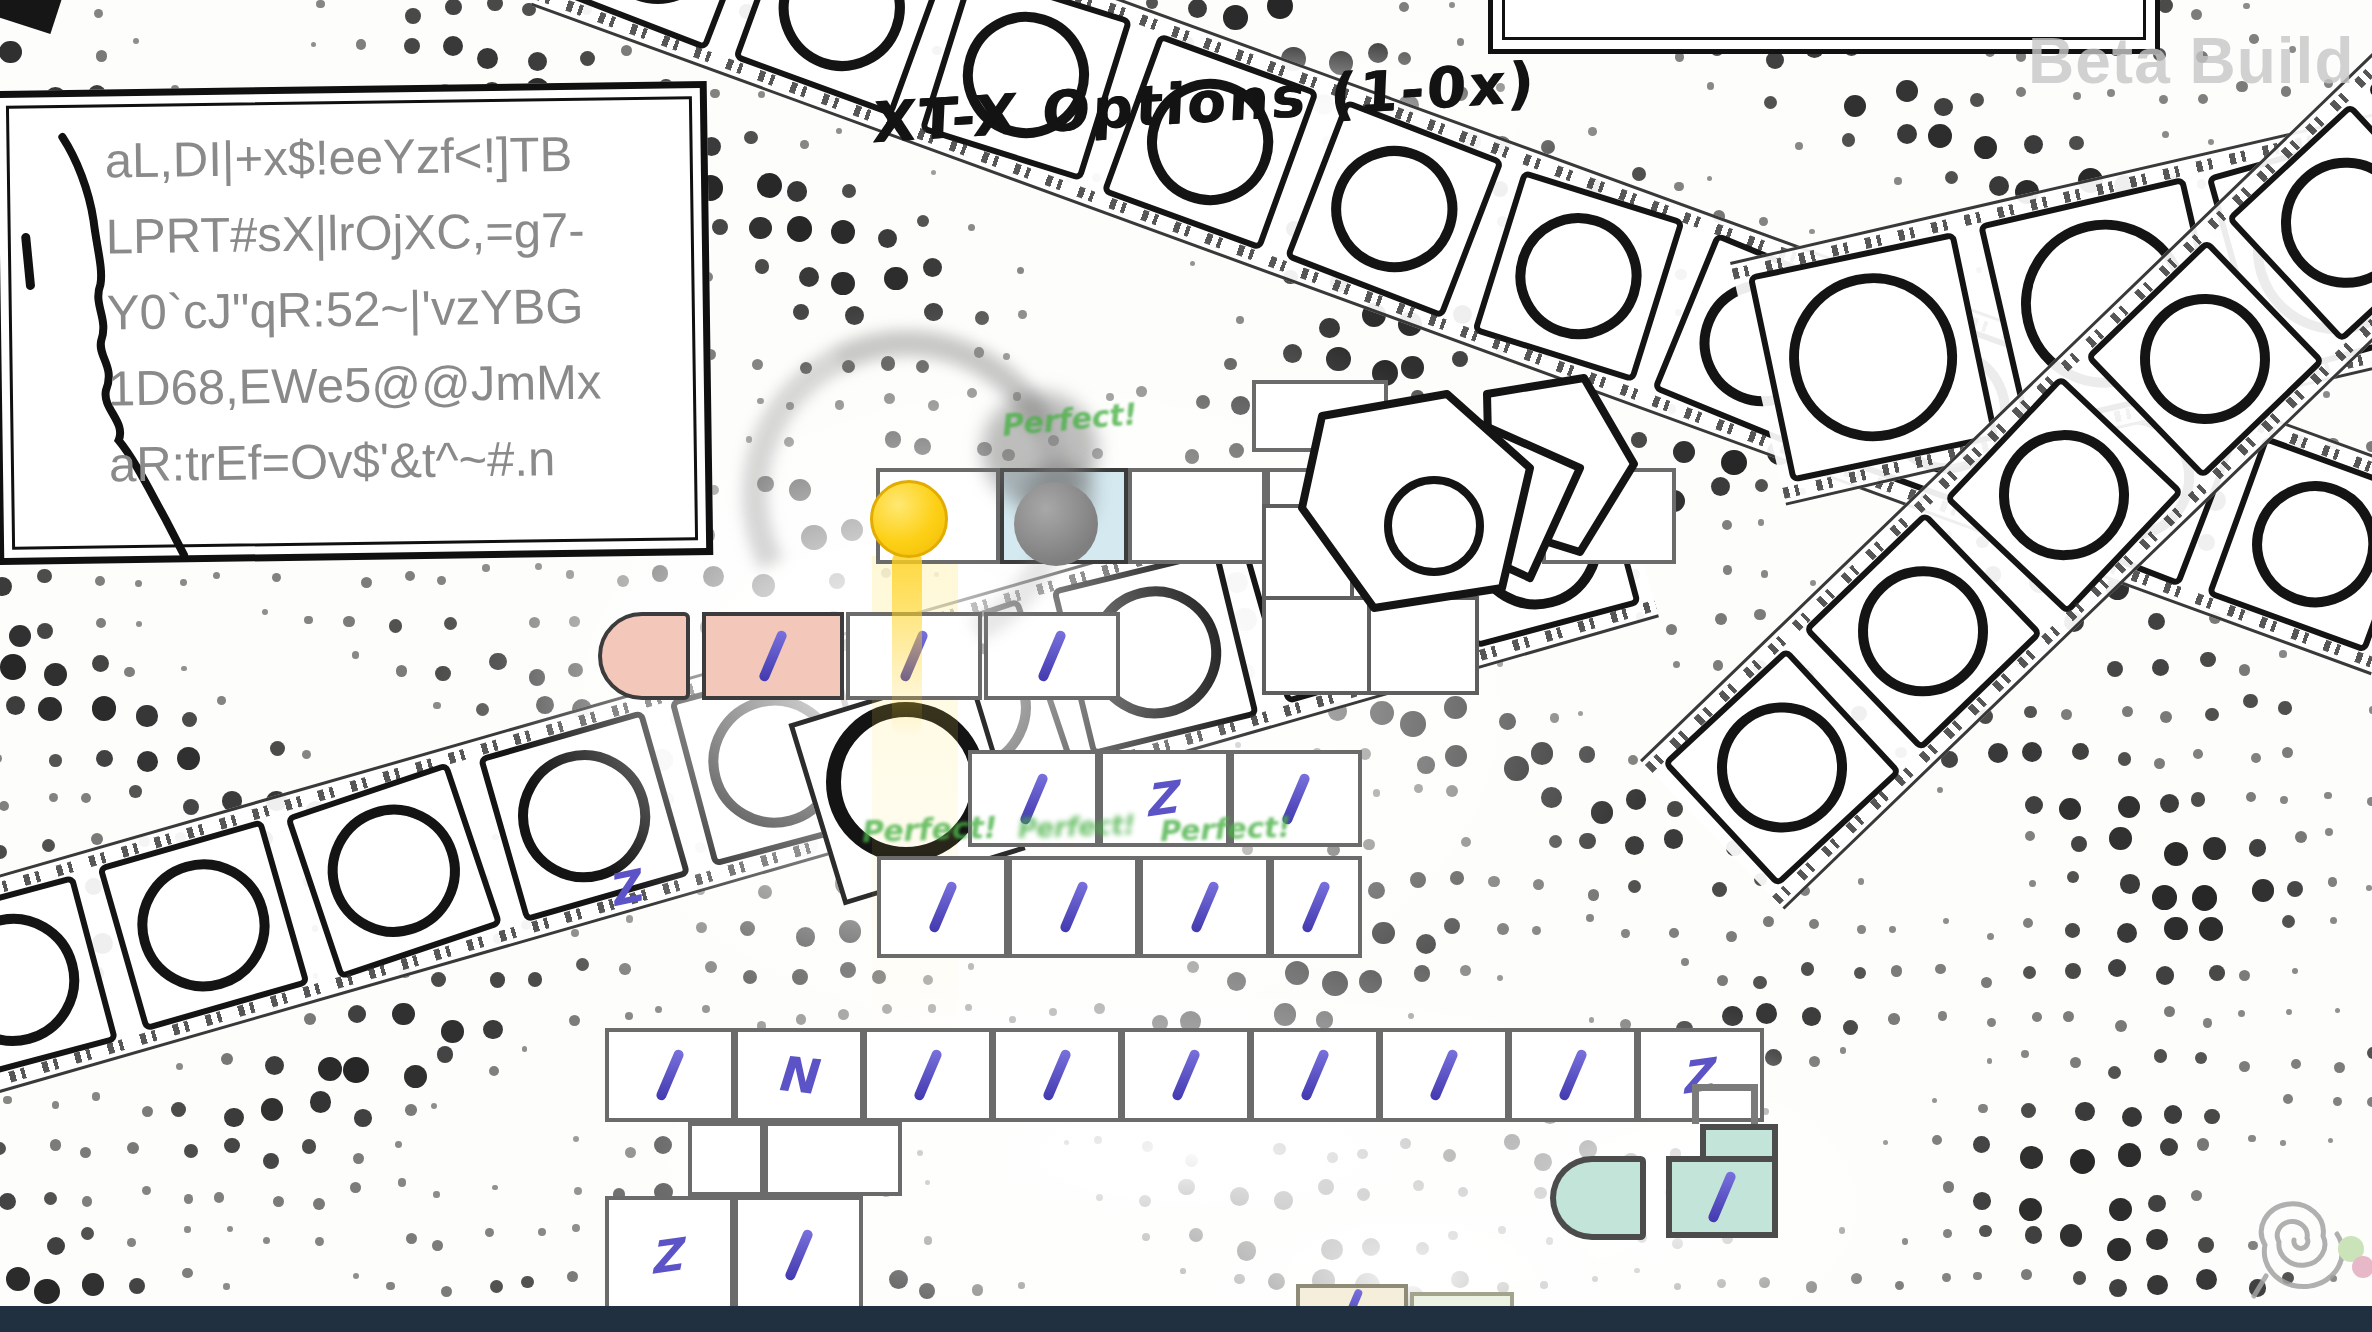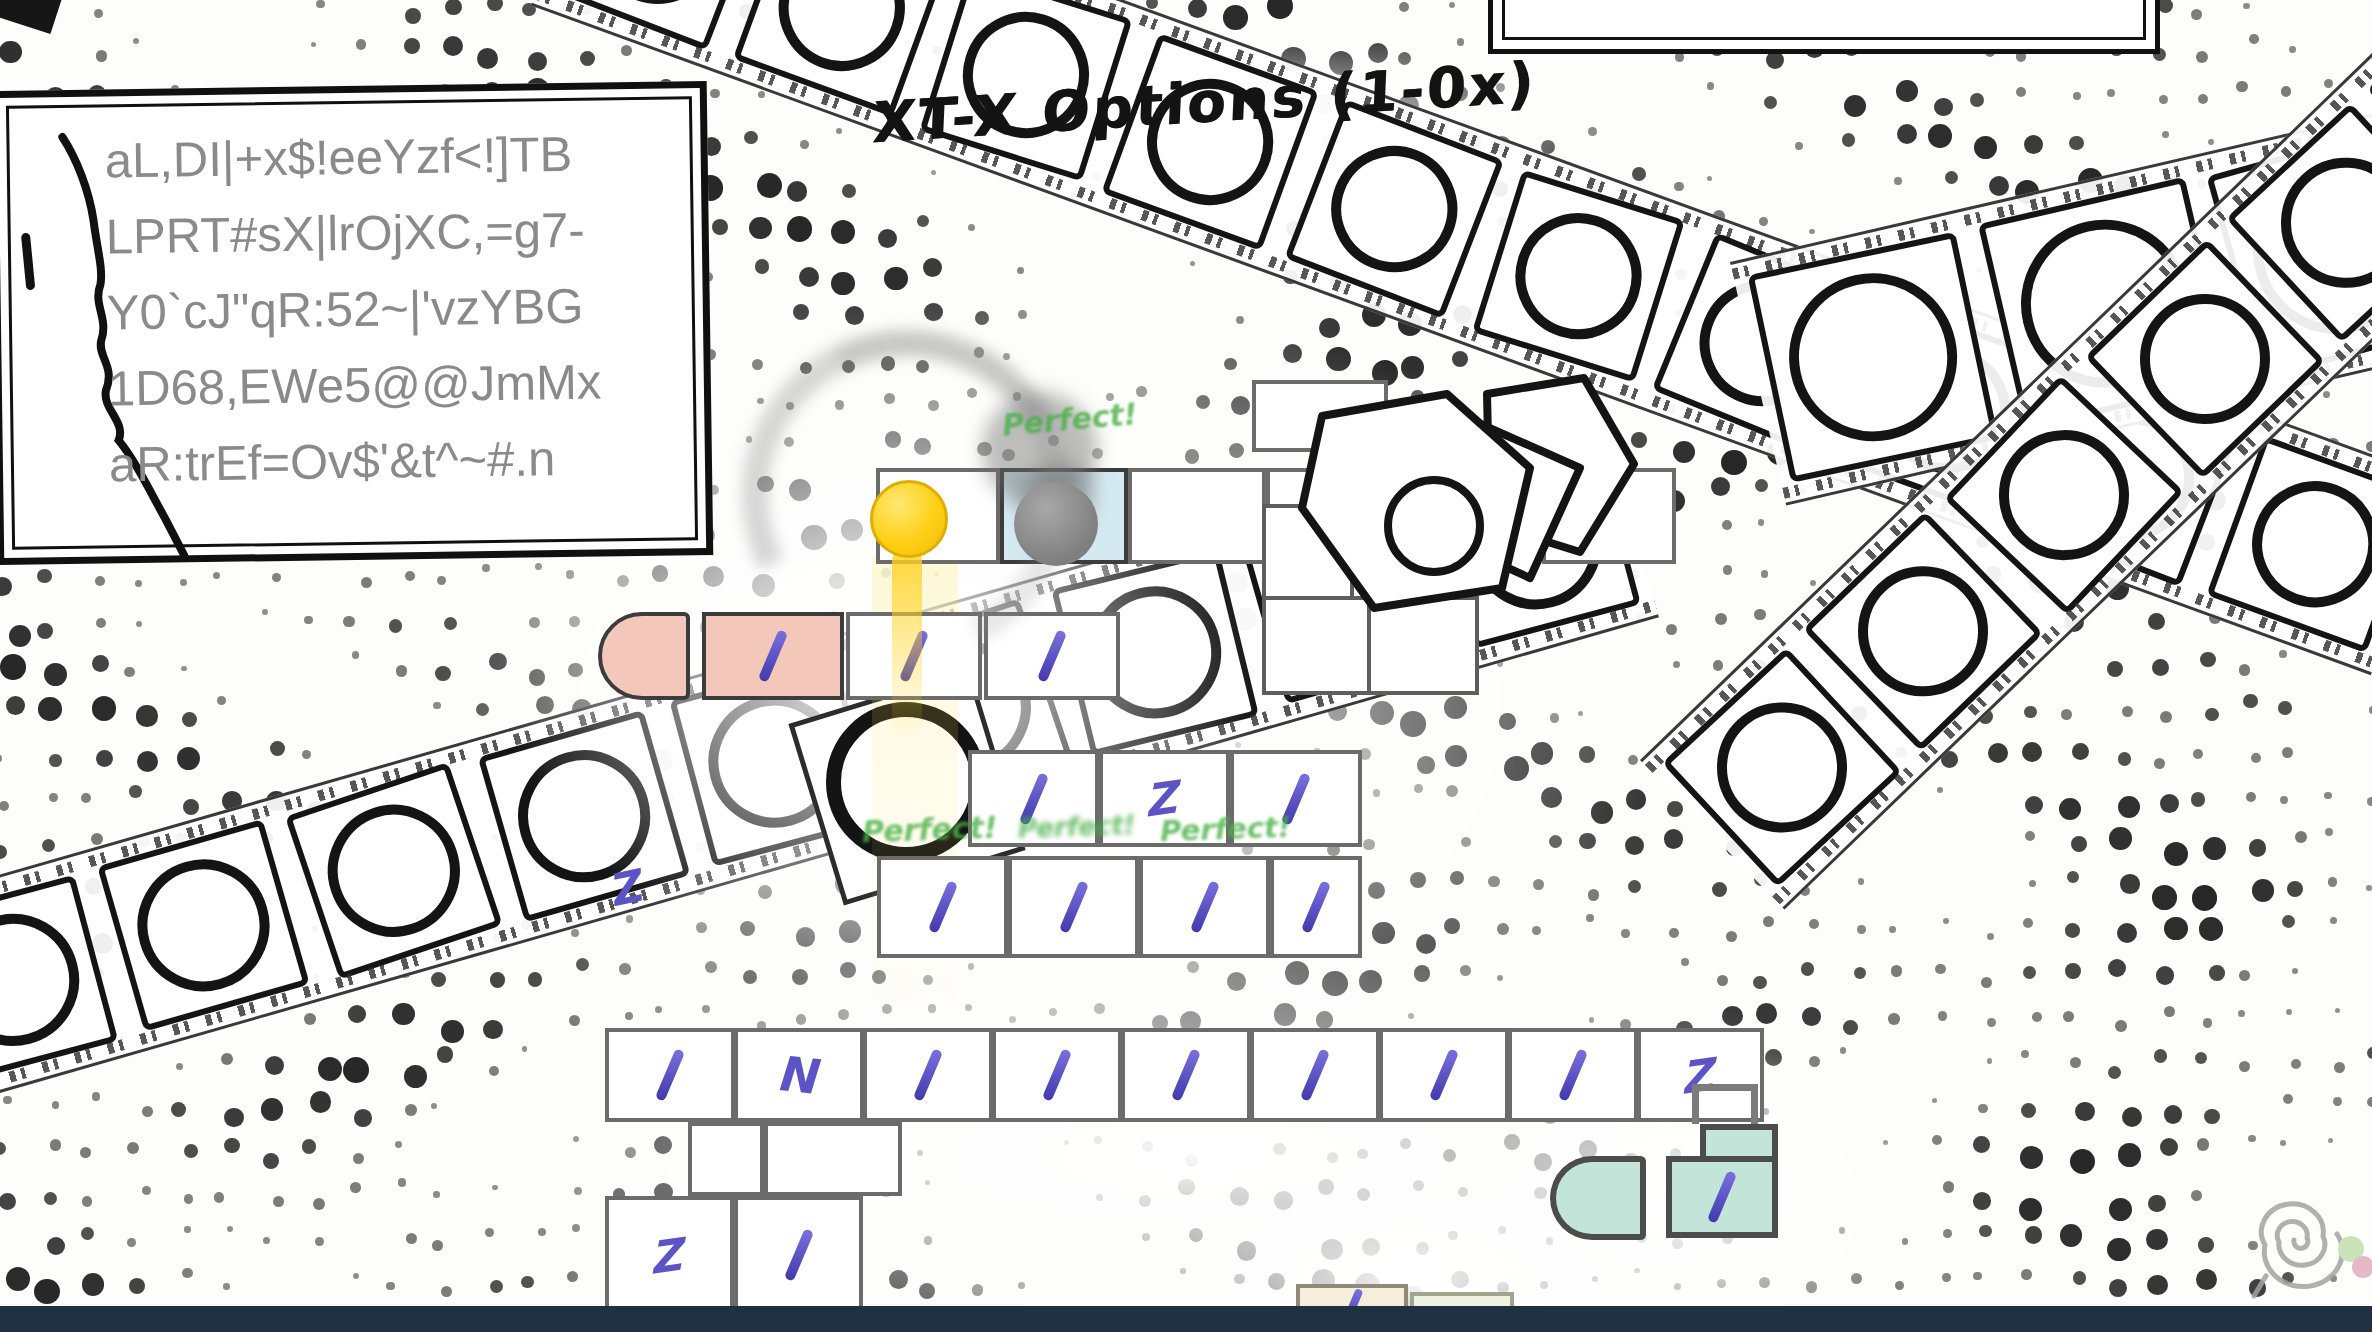--- a/index.html
+++ b/index.html
@@ -1626,20 +1626,21 @@
         <div class="bline">aL,DI|+x$!eeYzf&lt;!]TB</div>
         <div class="bline">LPRT#sX|lrOjXC,=g7-</div>
         <div class="bline">Y0`cJ"qR:52~|'vzYBG</div>
         <div class="bline">1D68,EWe5@@JmMx</div>
         <div class="bline">aR:trEf=Ov$'&amp;t^~#.n</div>
       </div>
   </div>
 
   <div class="title">XT-X Options (1-0x)</div>
   <div class="topbox"></div>
+  <div class="watermark">Beta Build</div>
 
   <svg class="spiral" width="124" height="130" viewBox="0 0 124 130">
     <path d="M64,62 a7,7 0 1 0 13,-2 a15,14 0 1 0 -28,4 a23,21 0 1 0 44,-6 a31,28 0 1 0 -58,9 a39,35 0 1 0 72,-11" fill="none" stroke="#a3a3a3" stroke-width="5" stroke-linecap="round"></path>
     <path d="M36,98 l-12,20" fill="none" stroke="#a3a3a3" stroke-width="5" stroke-linecap="round"></path>
   </svg>
   <div class="sprout" style="left:2338px;top:1236px;width:26px;height:26px;background:#cbe3b8;"></div>
   <div class="sprout" style="left:2352px;top:1256px;width:22px;height:22px;background:#e7b8c8;"></div>
 
   <div class="bottombar"></div>
 <div class="strip" style="left: 602px; top: -190px; transform: rotate(20deg); --circ: 106px;">

